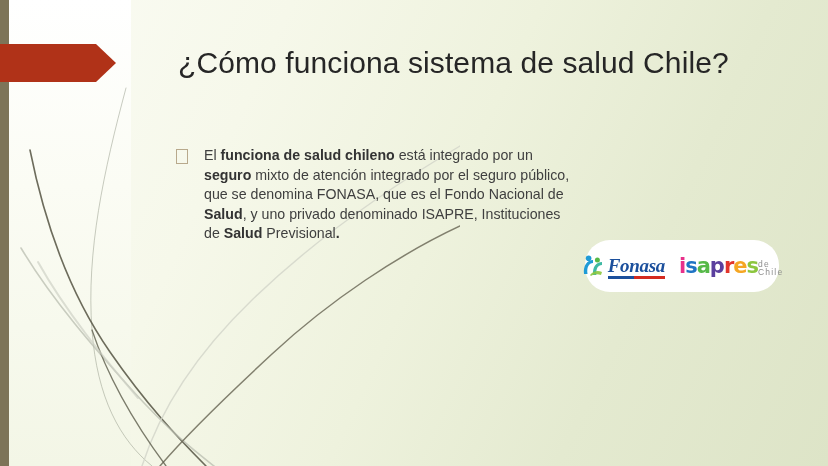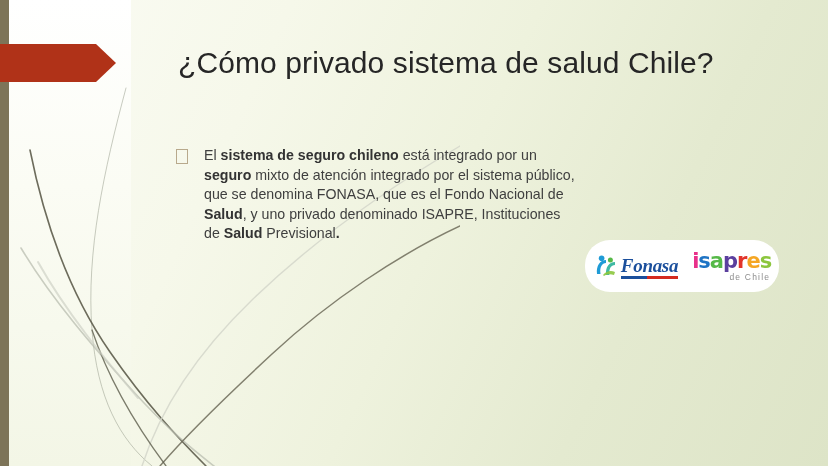--- a/index.html
+++ b/index.html
@@ -133,21 +133,21 @@
   .fonasa-rule {
     position: absolute;
     left: 0;
     bottom: -3px;
     width: 100%;
     height: 3px;
     background: linear-gradient(90deg, #1b4f9c 0 45%, #d42a1f 45% 100%);
   }
   .isapres {
     display: flex;
-    flex-direction: column;
+    flex-direction: row;
     align-items: flex-end;
     line-height: 1;
   }
   .isapres-word {
     font-family: "DejaVu Sans", sans-serif;
     font-weight: bold;
     font-size: 21px;
     letter-spacing: -1px;
     line-height: 21px;
   }
@@ -177,26 +177,26 @@
       <path d="M460 226 C 400 254, 330 300, 272 354 C 218 404, 182 440, 160 466" stroke="#6d6b59" stroke-width="1.5" opacity="0.85"></path>
       <path d="M92 330 C 108 378, 132 420, 166 466" stroke="#5d5c4b" stroke-width="1.3" opacity="0.8"></path>
       <path d="M38 262 C 66 312, 104 358, 138 398" stroke="#cfd2c6" stroke-width="2" opacity="0.7"></path>
     </g>
   </svg>
 
   <svg class="arrow-banner" viewBox="0 0 116 38" preserveAspectRatio="none">
     <polygon points="0,0 96,0 116,19 96,38 0,38" fill="#b03218"></polygon>
   </svg>
 
-  <div class="title">¿Cómo privado sistema de salud Chile?</div>
+  <div class="title">¿Cómo funciona sistema de salud Chile?</div>
 
   <div class="body-block">
     <div class="bullet-row">
       <span class="bullet-glyph"></span>
-      <div class="bullet-text"><span>El </span><b>sistema de seguro chileno</b><span> está integrado por un </span><b>seguro</b><span> mixto de atención integrado por el sistema público, que se denomina FONASA, que es el Fondo Nacional de </span><b>Salud</b><span>, y uno privado denominado ISAPRE, Instituciones de </span><b>Salud</b><span> Previsional</span><b>.</b></div>
+      <div class="bullet-text"><span>El </span><b>funciona de salud chileno</b><span> está integrado por un </span><b>seguro</b><span> mixto de atención integrado por el seguro público, que se denomina FONASA, que es el Fondo Nacional de </span><b>Salud</b><span>, y uno privado denominado ISAPRE, Instituciones de </span><b>Salud</b><span> Previsional</span><b>.</b></div>
     </div>
   </div>
 
   <div class="logo-box">
 
     <div class="fonasa">
       <svg width="26" height="24" viewBox="0 0 26 24">
         <path d="M4 20 C 3 12, 7 6, 13 6 L 13 9 C 9 9, 6.5 13, 7.5 20 Z" fill="#1f9bd6"></path>
         <circle cx="8.6" cy="4.2" r="2.8" fill="#1f9bd6"></circle>
         <path d="M13 21 C 12.5 13, 16 8, 22 8 L 22 11 C 18 11, 15.8 14.5, 16.4 21 Z" fill="#3fb9a4"></path>

